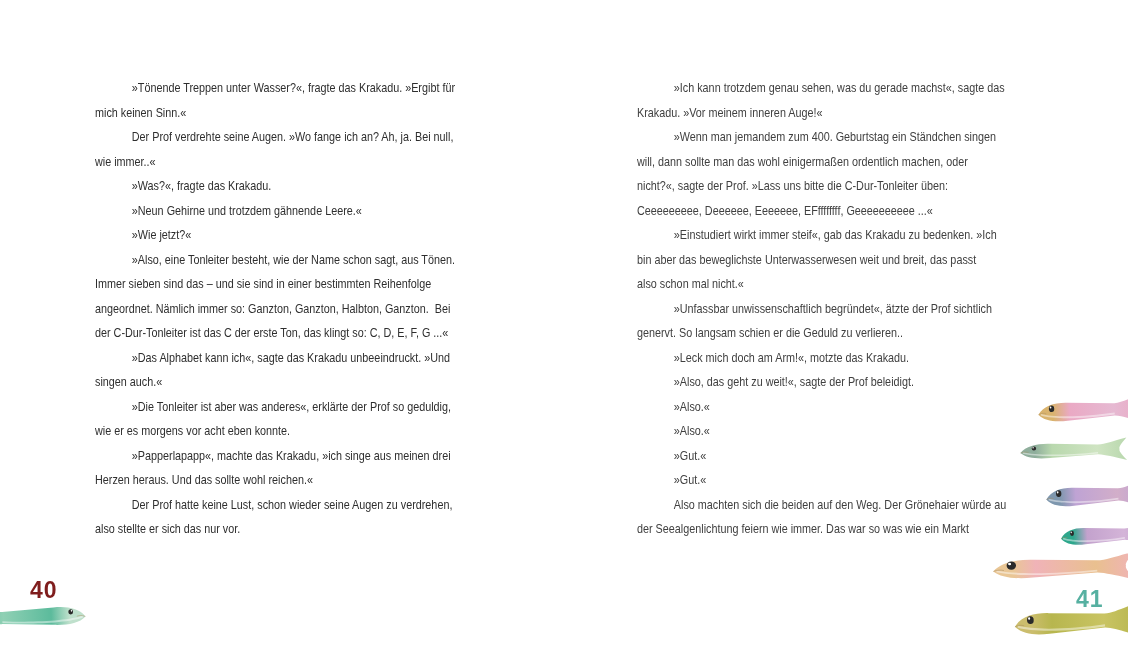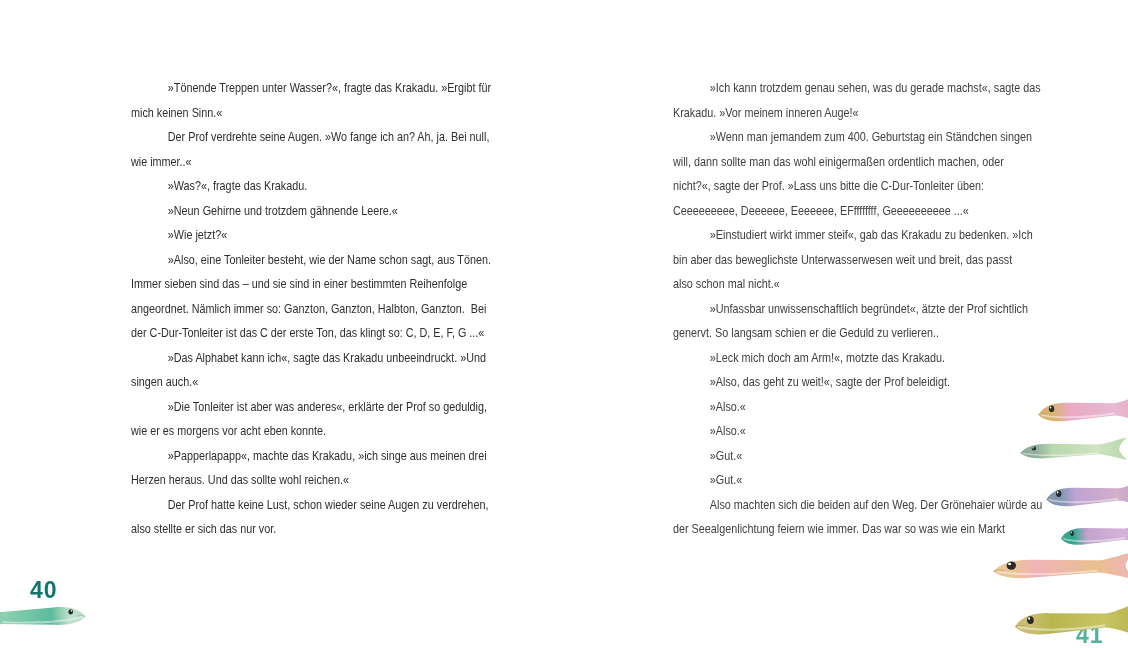--- a/index.html
+++ b/index.html
@@ -10,42 +10,41 @@
     background:#ffffff;
     overflow:hidden;
     font-family:"Liberation Sans", sans-serif;
   }
   .spread { position:absolute; inset:0; }
   .page-text {
     position:absolute;
     top:76px;
     width:400px;
     color:#2e2e2e;
-    margin-left:36px;
   }
   .page-text .line {
     white-space:pre;
     font-size:13.5px;
     line-height:24.5px;
     letter-spacing:0px;
     transform:scaleX(.8);
     transform-origin:0 0;
     font-weight:500;
   }
   .page-text .line.indent { text-indent:46px; }
   #left-text  { left:95px;  }
   #right-text { left:637px; }
   .page-number {
     position:absolute;
     font-size:23px;
     font-weight:bold;
     letter-spacing:1px;
   }
   #page-number-left  { left:30px;   top:577px; }
-  #page-number-right { left:1076px; top:586px;margin-top:36px; }
+  #page-number-right { left:1076px; top:586px; }
   .fish {
     position:absolute;
   }
   .fish svg { display:block; width:100%; height:100%; }
 </style>
 </head>
 <body style="background: rgb(255, 255, 255);">
 
 <div class="spread">
 
@@ -86,21 +85,21 @@
       <div class="line indent">»Leck mich doch am Arm!«, motzte das Krakadu.</div>
       <div class="line indent">»Also, das geht zu weit!«, sagte der Prof beleidigt.</div>
       <div class="line indent">»Also.«</div>
       <div class="line indent">»Also.«</div>
       <div class="line indent">»Gut.«</div>
       <div class="line indent">»Gut.«</div>
       <div class="line indent">Also machten sich die beiden auf den Weg. Der Grönehaier würde au</div>
       <div class="line">der Seealgenlichtung feiern wie immer. Das war so was wie ein Markt</div>
     </div>
 
-  <div class="page-number" id="page-number-left" style="color: #0f766e;">40</div>
+  <div class="page-number" id="page-number-left" style="color: #7f1d1d;">40</div>
 
   <div class="page-number" id="page-number-right" style="color: rgb(86, 176, 161);">41</div>
 
   <div id="fish-layer">
       <div class="fish" style="left: 1036px; top: 394px; width: 110px; height: 34px; transform: rotate(-3deg);">
         <svg viewBox="0 0 140 36" preserveAspectRatio="none">
           <defs>
             <linearGradient id="fg0" x1="0" y1="0" x2="1" y2="0">
               <stop offset="0" stop-color="#d9b36e"></stop>
               <stop offset="0.14" stop-color="#d9b36e"></stop>

